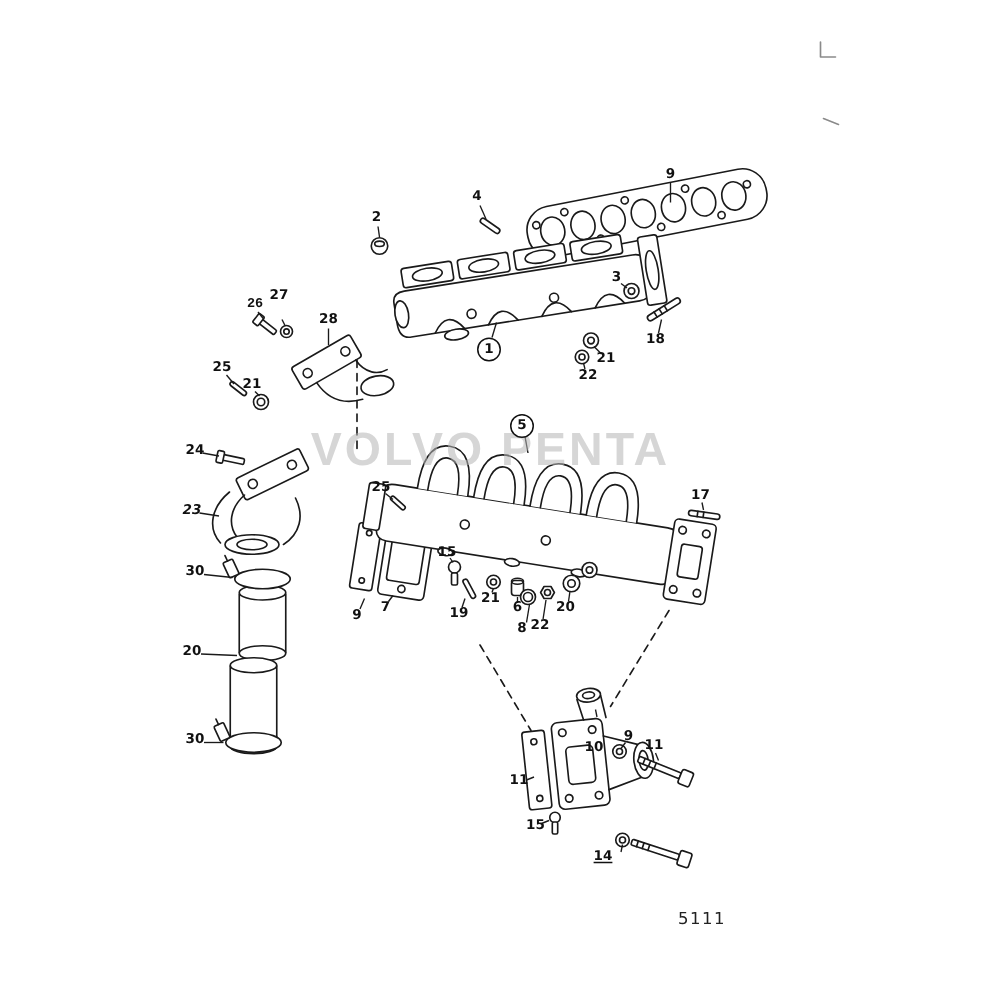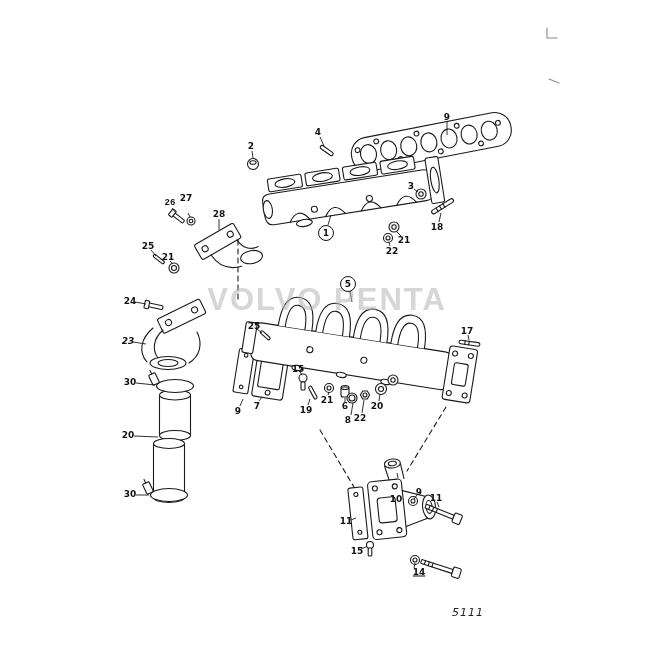--- a/index.html
+++ b/index.html
@@ -10,21 +10,21 @@
   .page{position:relative;width:655px;height:655px;background:#ffffff;overflow:hidden;}
   svg.art{position:absolute;left:0;top:0;}
   .watermark{
     position:absolute;left:172px;top:281px;width:310px;text-align:center;
     font-family:"Liberation Sans", sans-serif;font-weight:bold;
     font-size:31px;letter-spacing:2px;line-height:38px;
     color:#b5b5b5;opacity:0.55;pointer-events:none;
   }
   .fig-number{
     position:absolute;left:452px;top:606px;
-    font-size:11px;letter-spacing:1px;color:#222222;font-style:italic;
+    font-size:11px;letter-spacing:1px;color:#222222;
   }
   #callout-layer{position:absolute;left:0;top:0;width:655px;height:655px;pointer-events:none;}
   .callout{
     position:absolute;transform:translate(-50%,-50%);
     font-size:9px;font-weight:bold;color:#111111;line-height:1;white-space:nowrap;
   }
   .callout.circled{
     width:14px;height:14px;border:1px solid #111111;border-radius:50%;
     display:flex;align-items:center;justify-content:center;background:#ffffff;
   }
@@ -360,18 +360,18 @@
       <div class="callout" style="left: 345px; top: 406px;">6</div>
       <div class="callout" style="left: 348px; top: 420px;">8</div>
       <div class="callout" style="left: 360px; top: 418px;">22</div>
       <div class="callout" style="left: 377px; top: 406px;">20</div>
       <div class="callout" style="left: 467px; top: 331px;">17</div>
       <div class="callout" style="left: 396px; top: 469px; margin-top: 30px;">10</div>
       <div class="callout" style="left: 346px; top: 521px;">11</div>
       <div class="callout" style="left: 419px; top: 492px;">9</div>
       <div class="callout" style="left: 436px; top: 498px;">11</div>
       <div class="callout" style="left: 357px; top: 551px;">15</div>
-      <div class="callout" style="left: 419px; top: 572px; text-decoration: underline;">14</div>
+      <div class="callout" style="left: 402px; top: 572px; text-decoration: underline;">14</div>
     </div>
 
   <div class="fig-number">5111</div>
 
 </div>
 
 </body></html>

